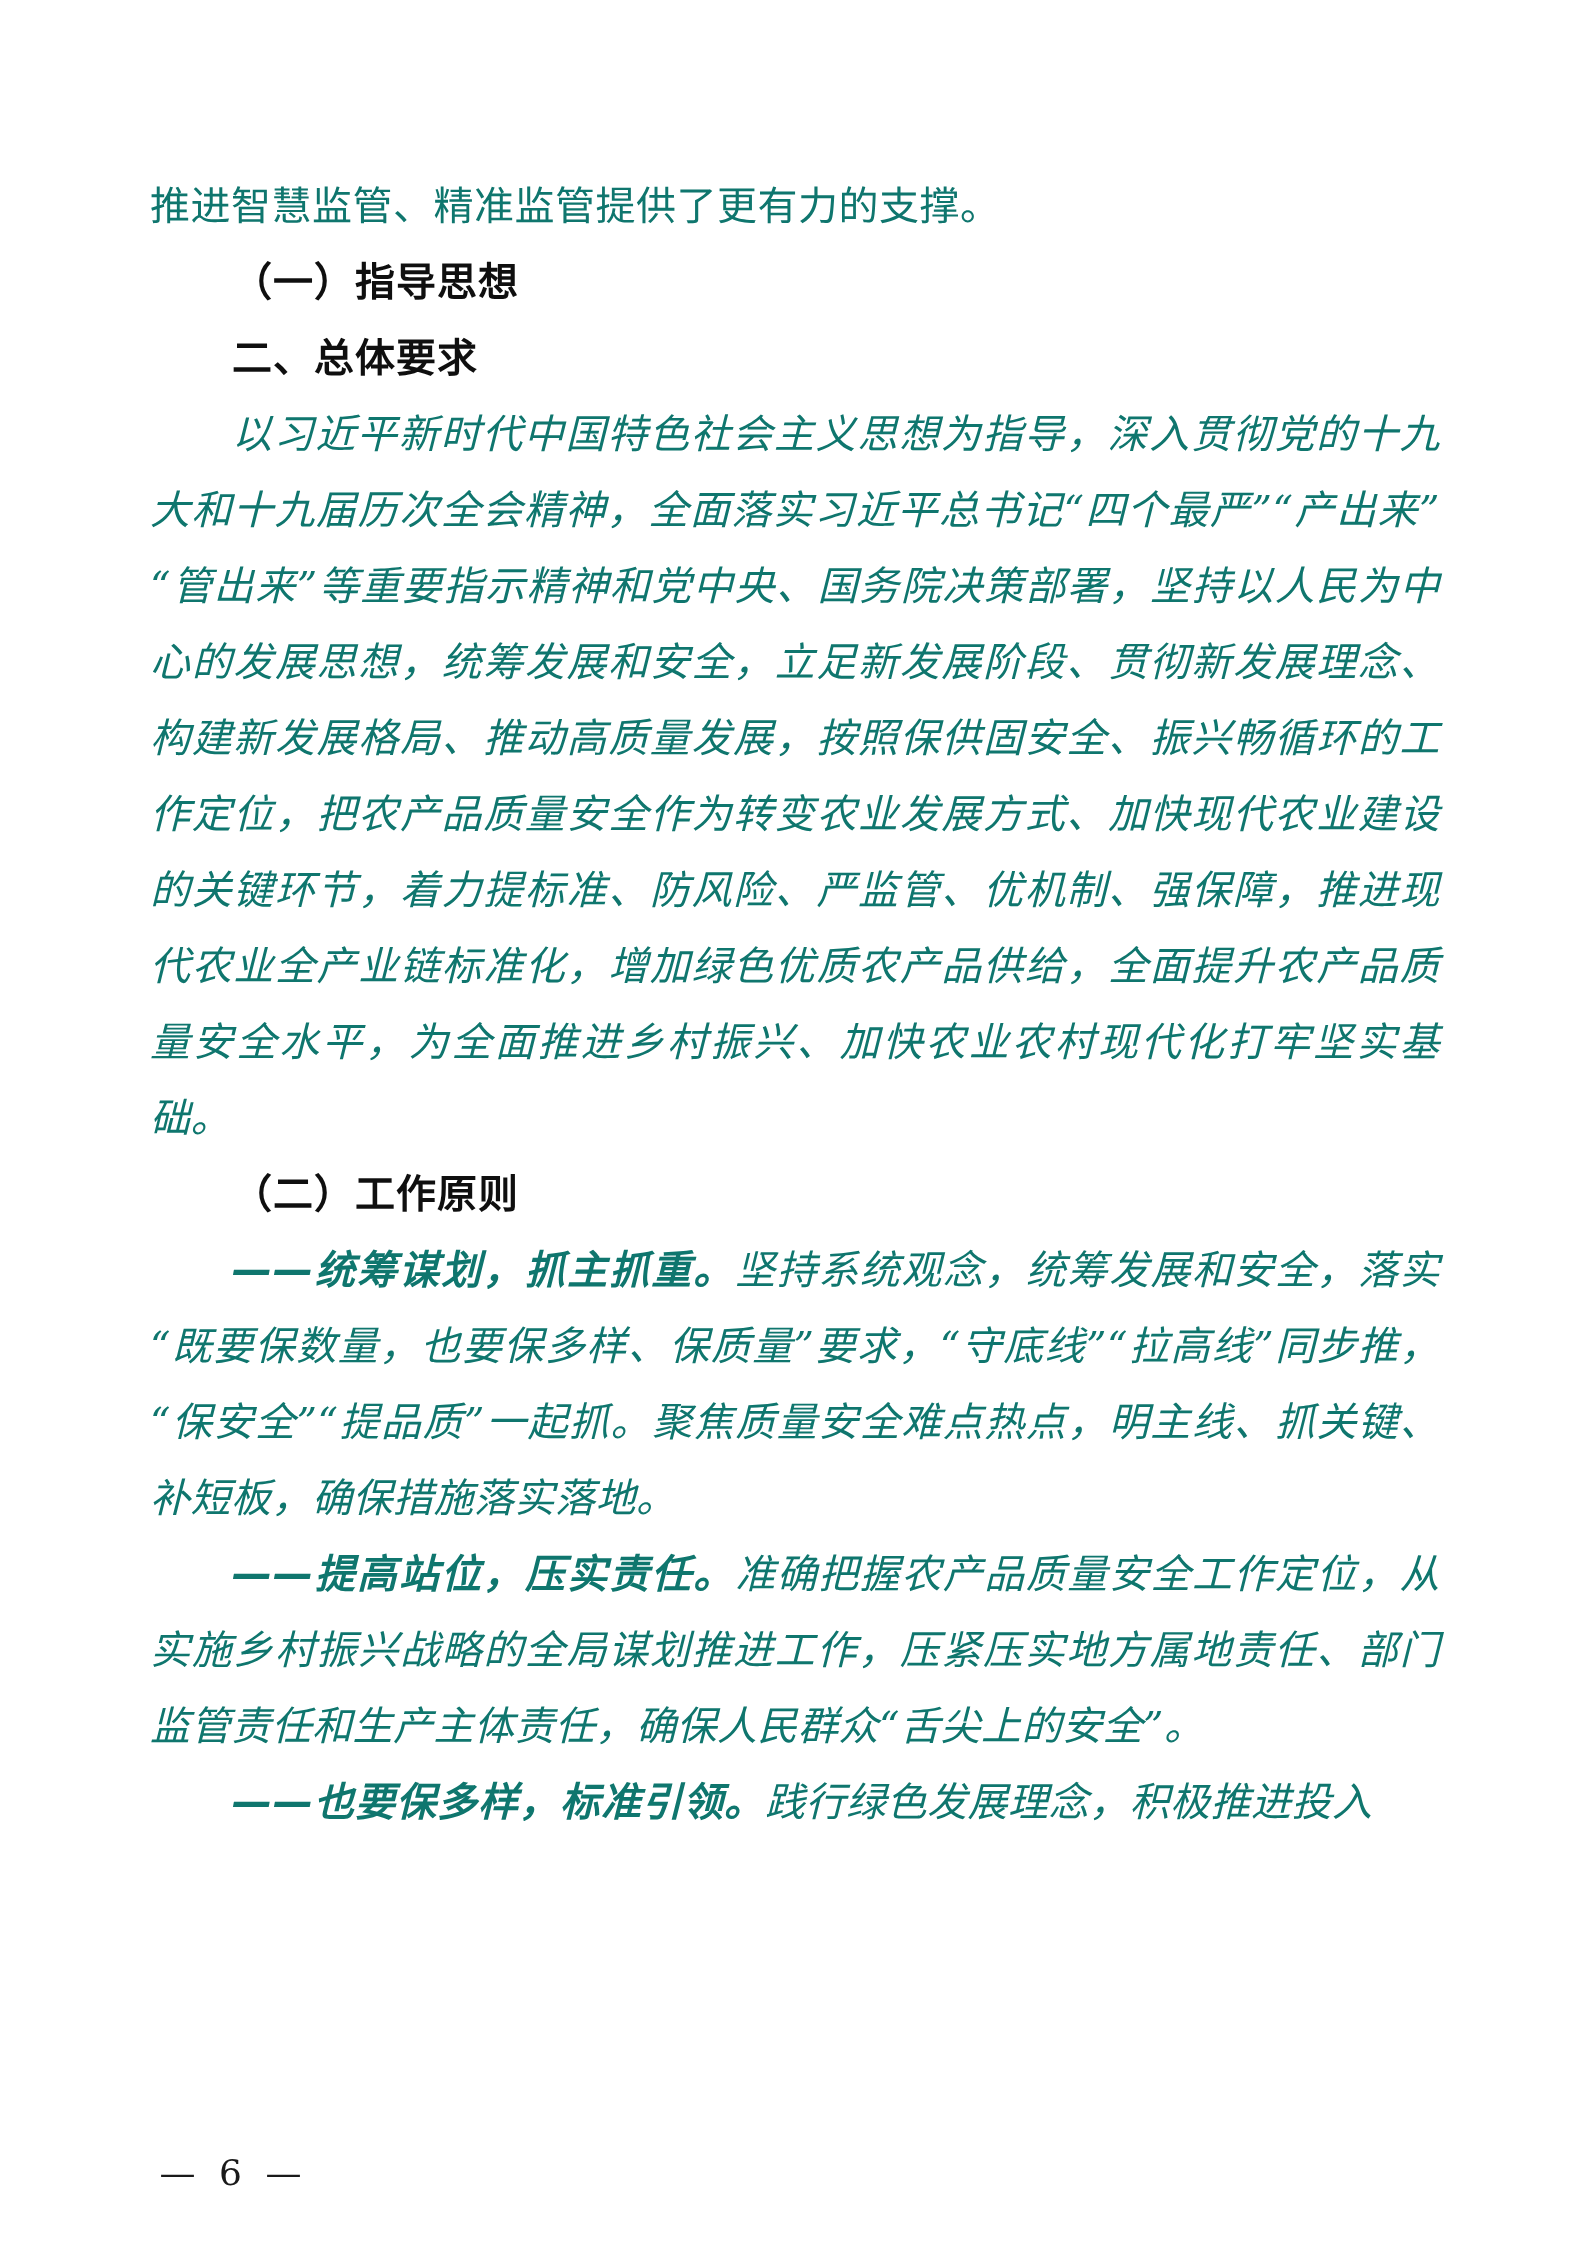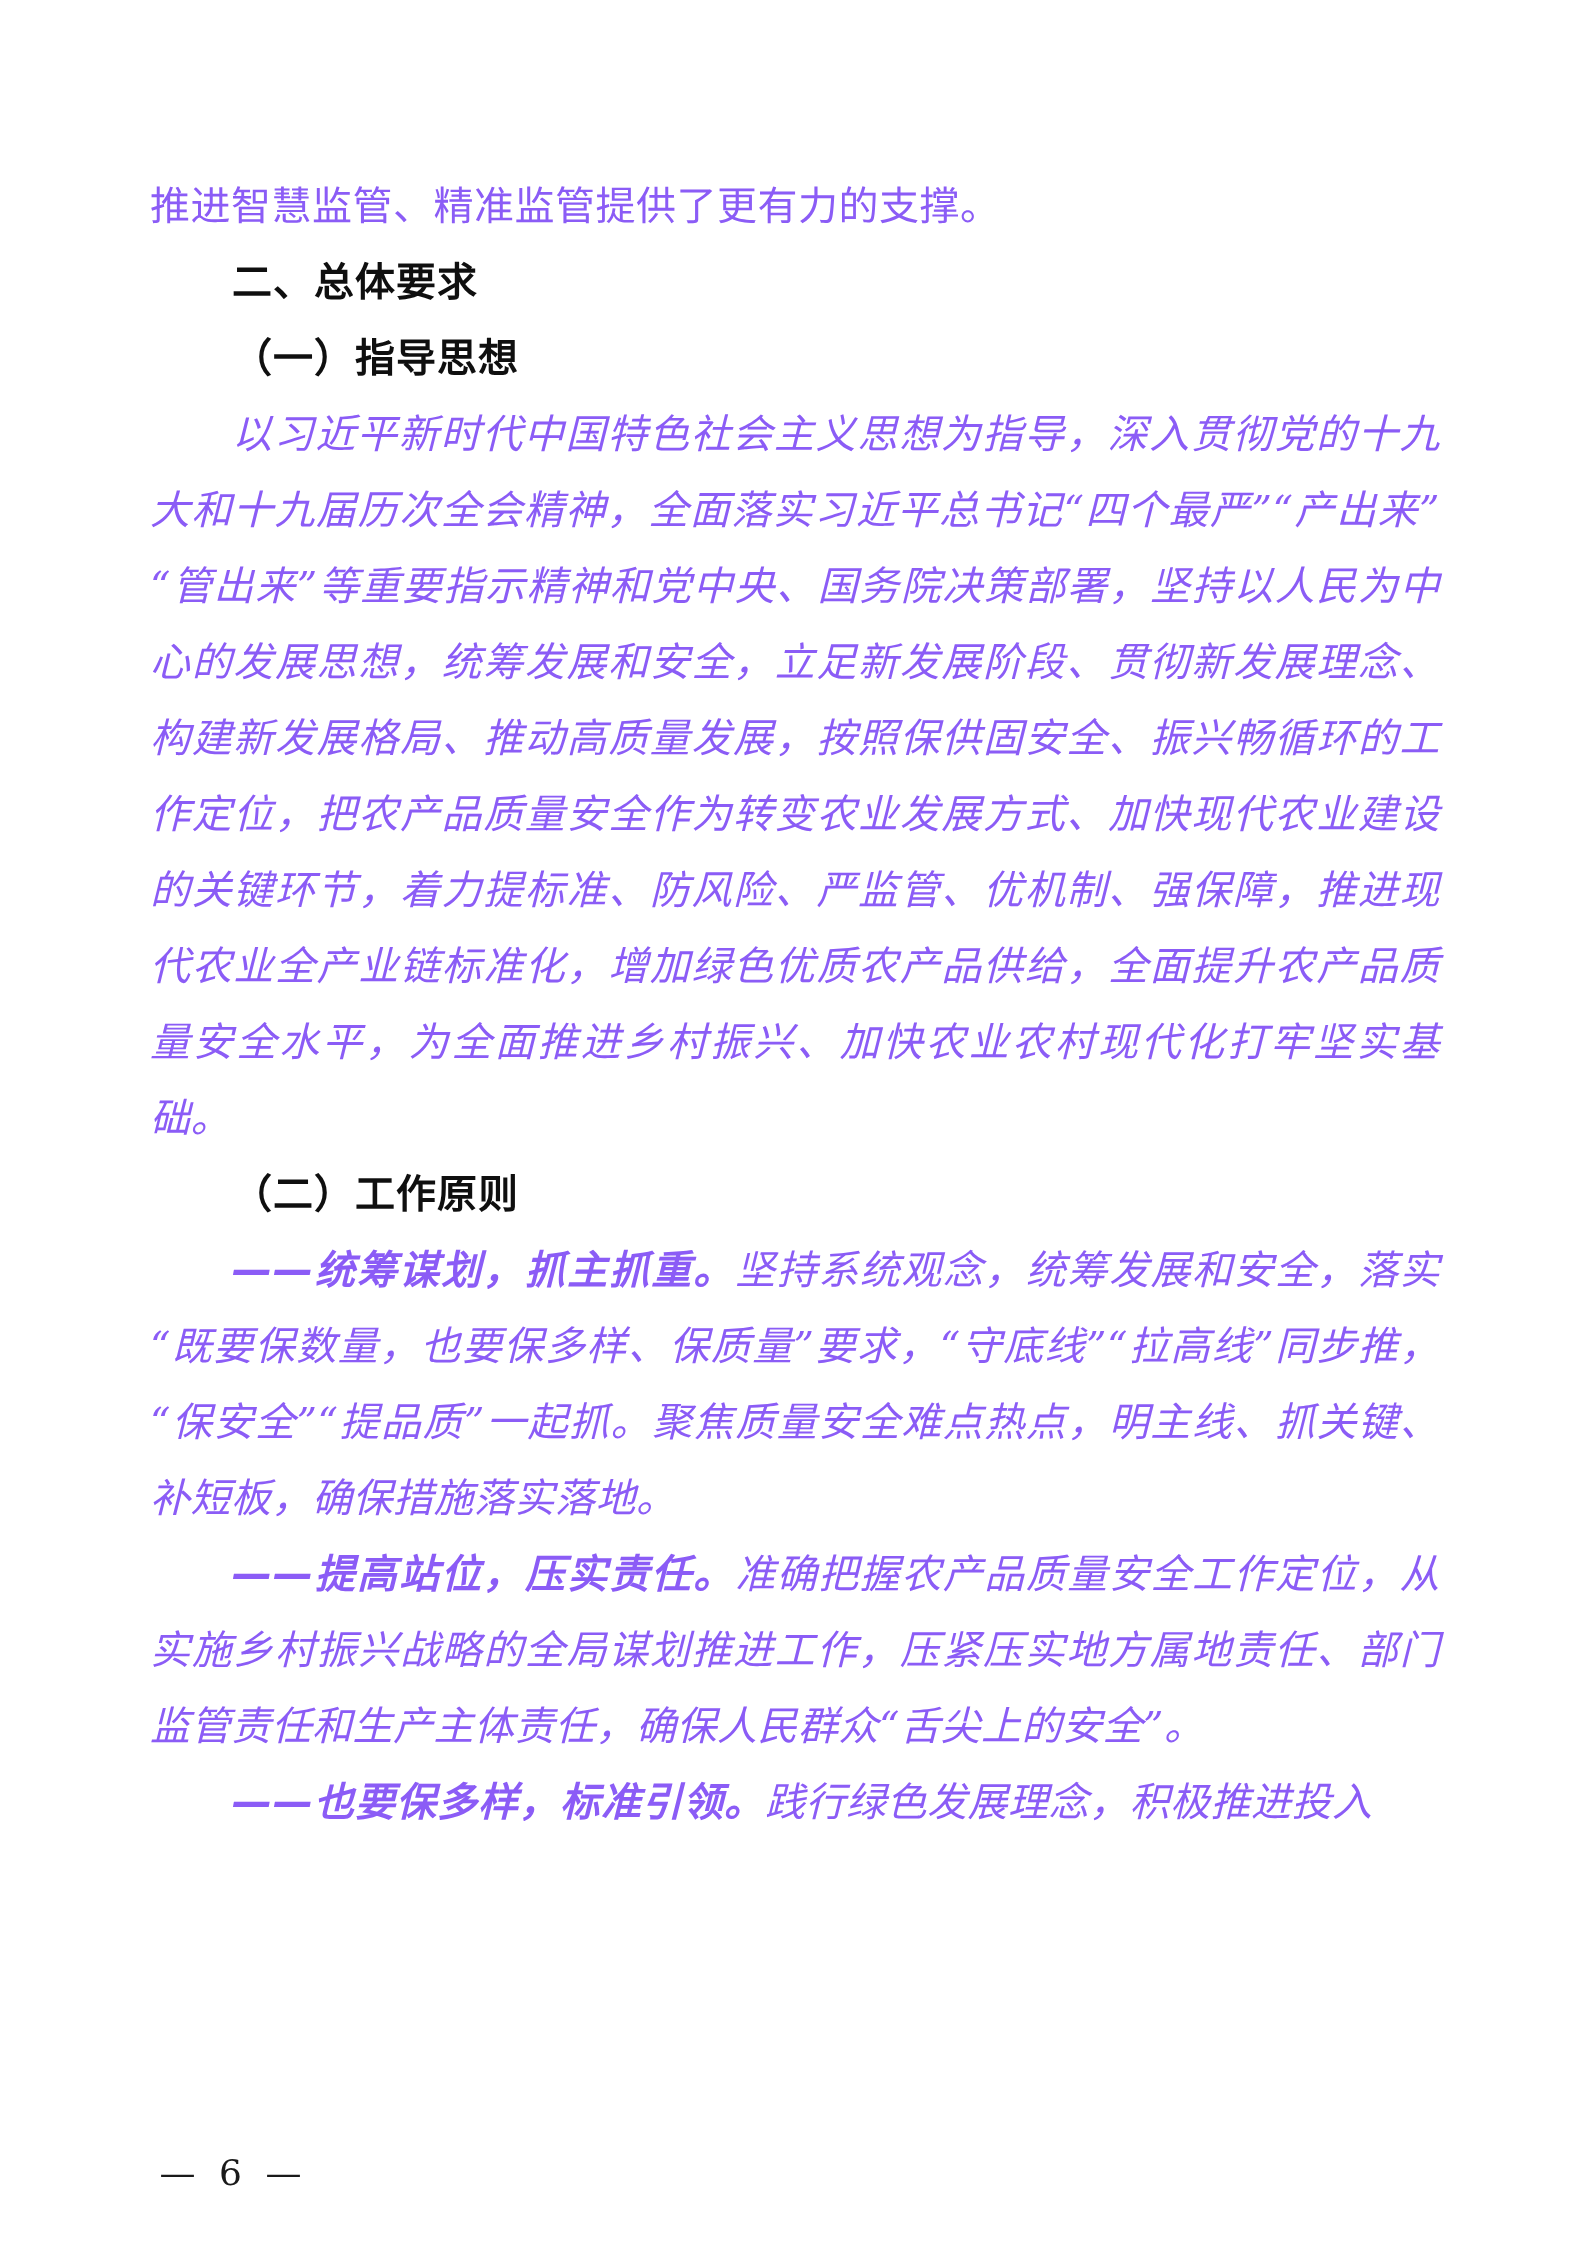--- a/index.html
+++ b/index.html
@@ -29,21 +29,21 @@
   }
   p.para {
     margin: 0;
     font-size: 40px;
     line-height: 76px;
     letter-spacing: 0.5px;
     text-align: justify;
     text-justify: inter-ideograph;
     font-family: "DejaVu Serif", "Liberation Serif", serif;
     font-weight: 400;
-    color: #8b5cf6;
+    color: #0f766e;
   }
   p.indent {
     text-indent: 82px;
     font-style: italic;
   }
   p.heading {
     margin: 0;
     font-size: 40px;
     line-height: 76px;
     text-indent: 82px;
@@ -74,23 +74,23 @@
   }
 </style>
 </head>
 <body>
 
 <div class="page">
   <div class="doc-body">
 
     <p class="para">推进智慧监管、精准监管提供了更有力的支撑。</p>
 
+    <p class="heading">（一）指导思想</p>
+
     <p class="heading">二、总体要求</p>
-
-    <p class="heading">（一）指导思想</p>
 
     <p class="para indent">以习近平新时代中国特色社会主义思想为指导，深入贯彻党的十九大和十九届历次全会精神，全面落实习近平总书记“四个最严”“产出来”“管出来”等重要指示精神和党中央、国务院决策部署，坚持以人民为中心的发展思想，统筹发展和安全，立足新发展阶段、贯彻新发展理念、构建新发展格局、推动高质量发展，按照保供固安全、振兴畅循环的工作定位，把农产品质量安全作为转变农业发展方式、加快现代农业建设的关键环节，着力提标准、防风险、严监管、优机制、强保障，推进现代农业全产业链标准化，增加绿色优质农产品供给，全面提升农产品质量安全水平，为全面推进乡村振兴、加快农业农村现代化打牢坚实基础。</p>
 
     <p class="heading">（二）工作原则</p>
 
     <p class="para indent">
       <span class="bold-lead">——统筹谋划，抓主抓重。</span><span>坚持系统观念，统筹发展和安全，落实“既要保数量，也要保多样、保质量”要求，“守底线”“拉高线”同步推，“保安全”“提品质”一起抓。聚焦质量安全难点热点，明主线、抓关键、补短板，确保措施落实落地。</span>
     </p>
 
     <p class="para indent">

